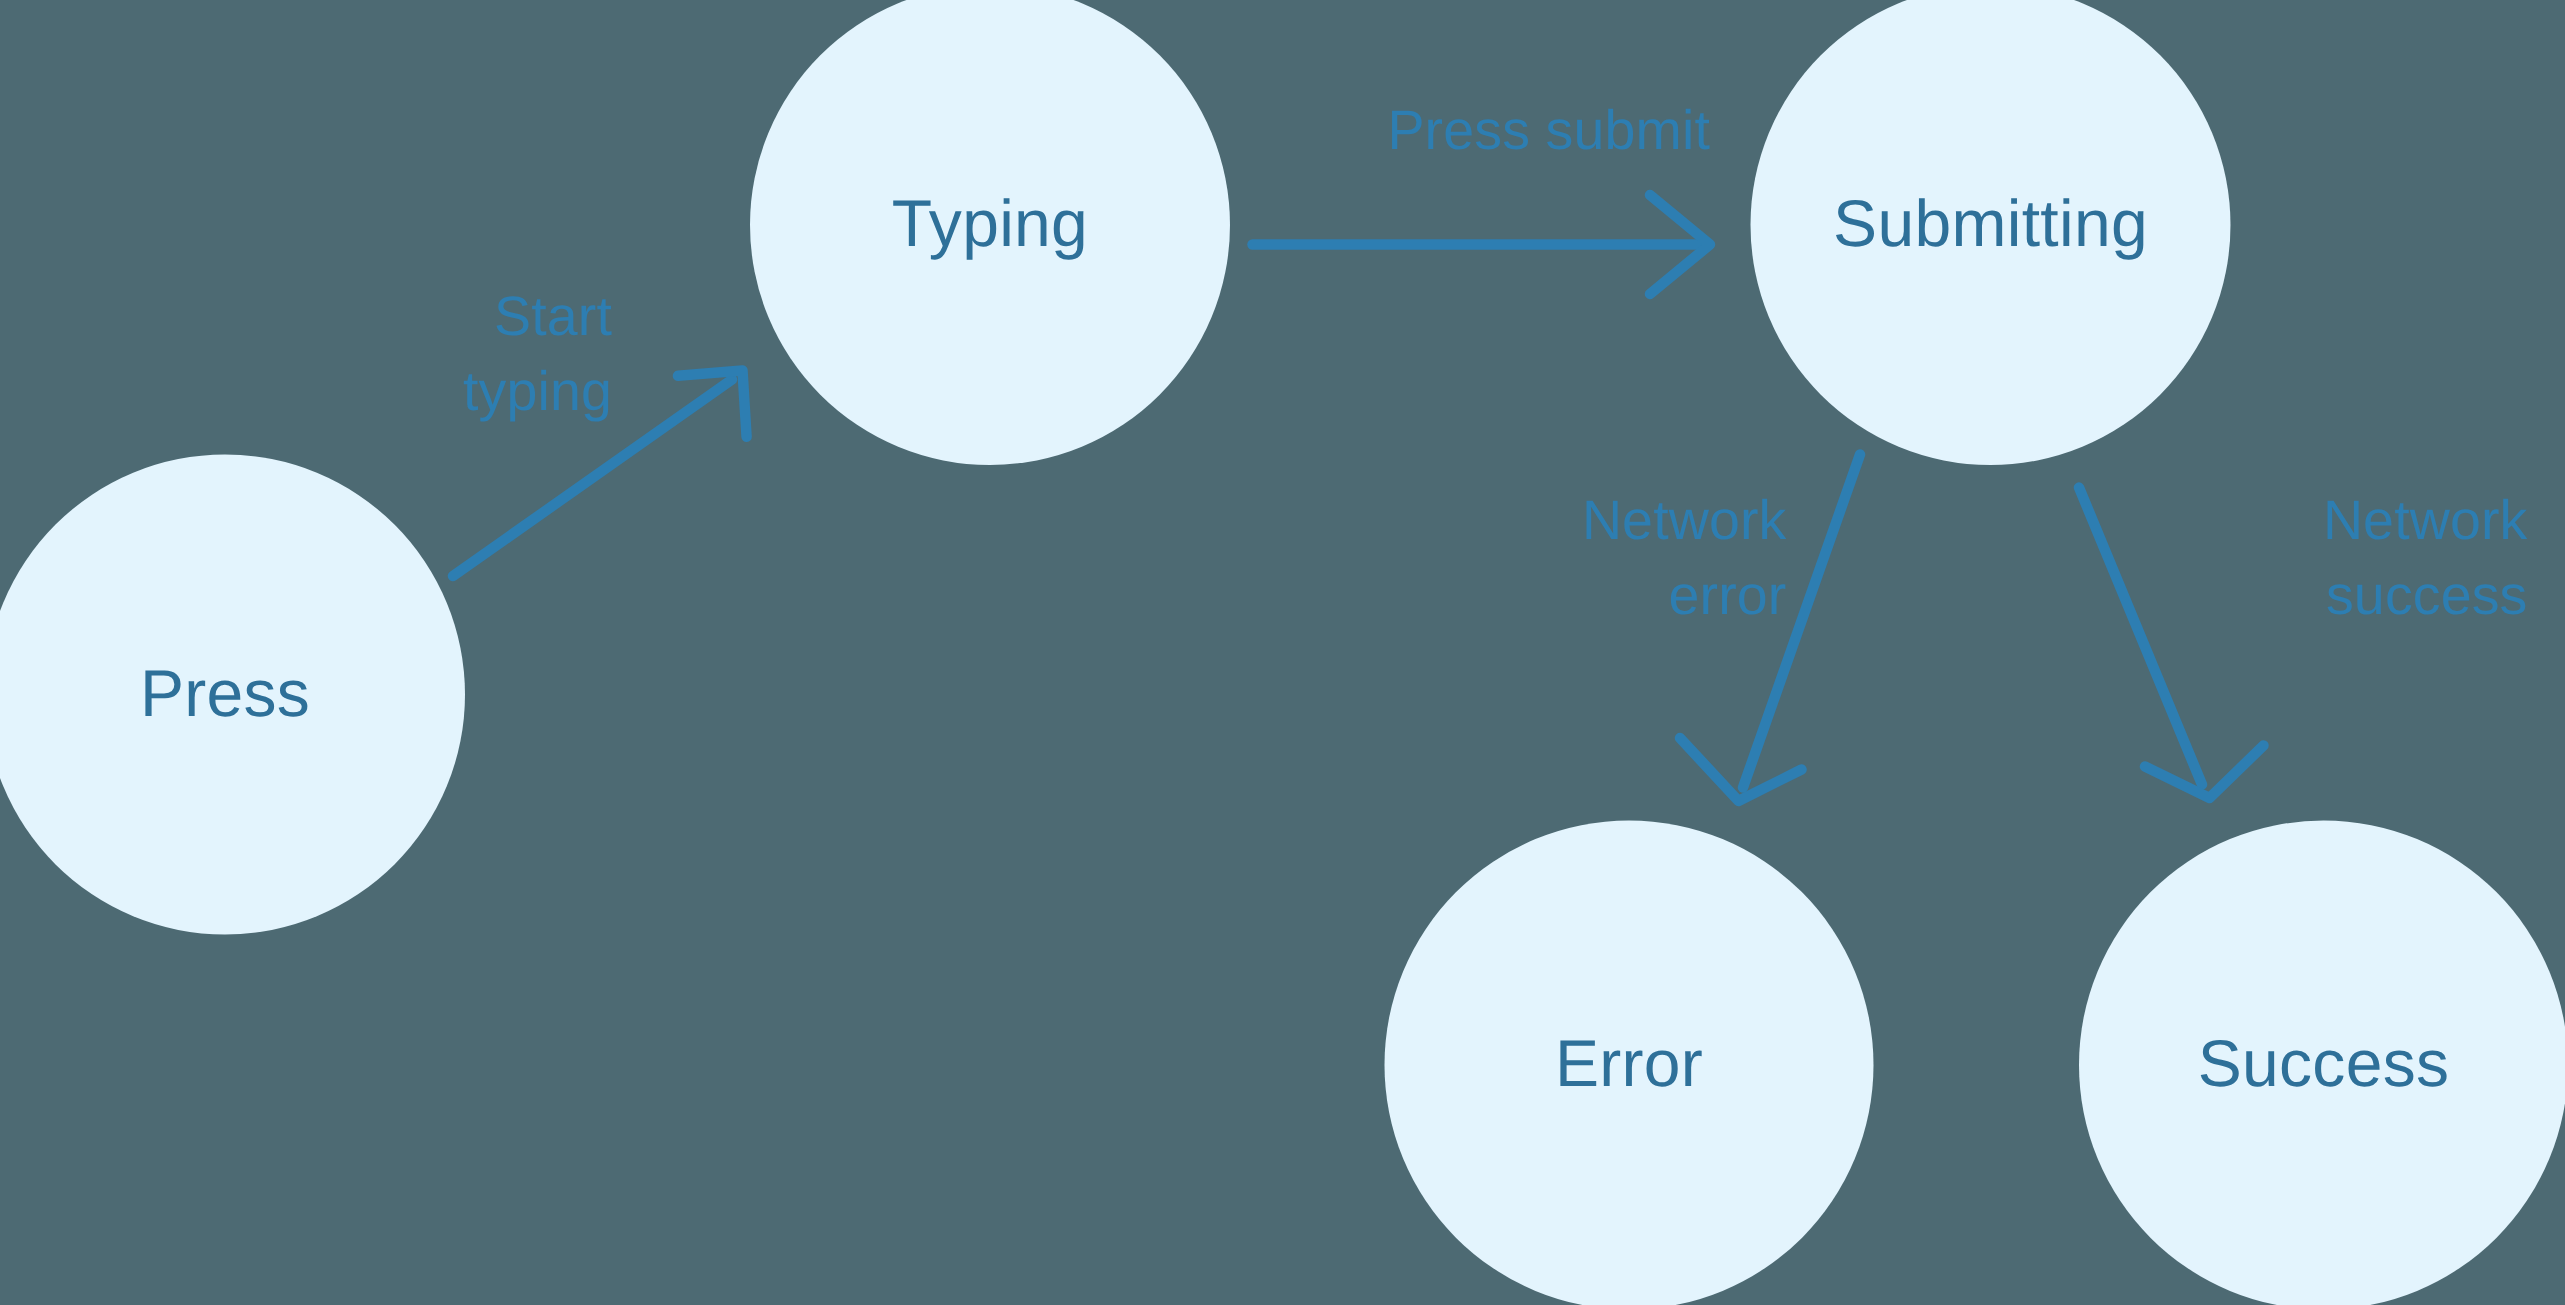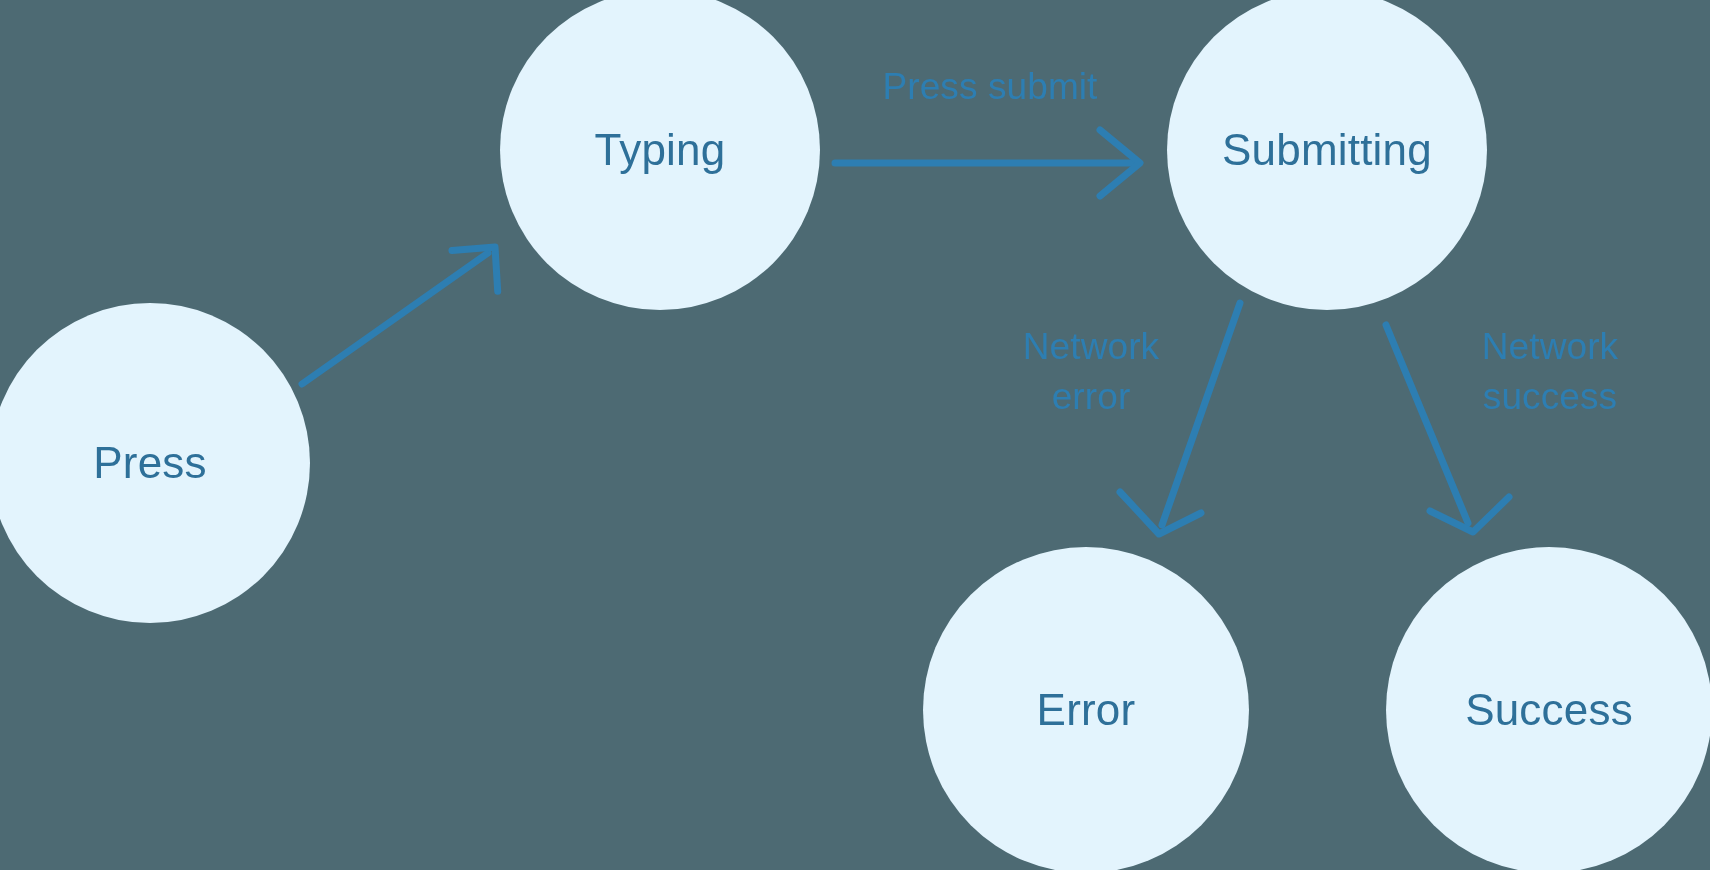--- a/index.html
+++ b/index.html
@@ -39,21 +39,21 @@
     white-space: nowrap;
     text-align: center;
     line-height: 1.1;
   }
   .edge-label {
     position: absolute;
     color: #2d7eb2;
     font-size: 37px;
     font-weight: 400;
     line-height: 1.35;
-    text-align: center;
+    text-align: right;
     white-space: pre-line;
     letter-spacing: 0.1px;
   }
 </style>
 </head>
 <body>
 
 <div id="stage">
 
   <svg id="svg-layer" viewBox="0 0 1710 870" xmlns="http://www.w3.org/2000/svg">
@@ -92,20 +92,22 @@
   </div>
 
   <div class="node" style="left:923px; top:547px; width:326px; height:326px;">
     <span class="node-label">Error</span>
   </div>
 
   <div class="node" style="left:1386px; top:547px; width:326px; height:326px;">
     <span class="node-label">Success</span>
   </div>
 
+  <div class="edge-label" style="left:248px; top:186px; width:160px;">Start
+typing</div>
 
   <div class="edge-label" style="left:840px; top:62px; width:300px;">Press submit</div>
 
   <div class="edge-label" style="left:991px; top:322px; width:200px;">Network
 error</div>
 
   <div class="edge-label" style="left:1415px; top:322px; width:270px;">Network
 success</div>
 
 </div>

